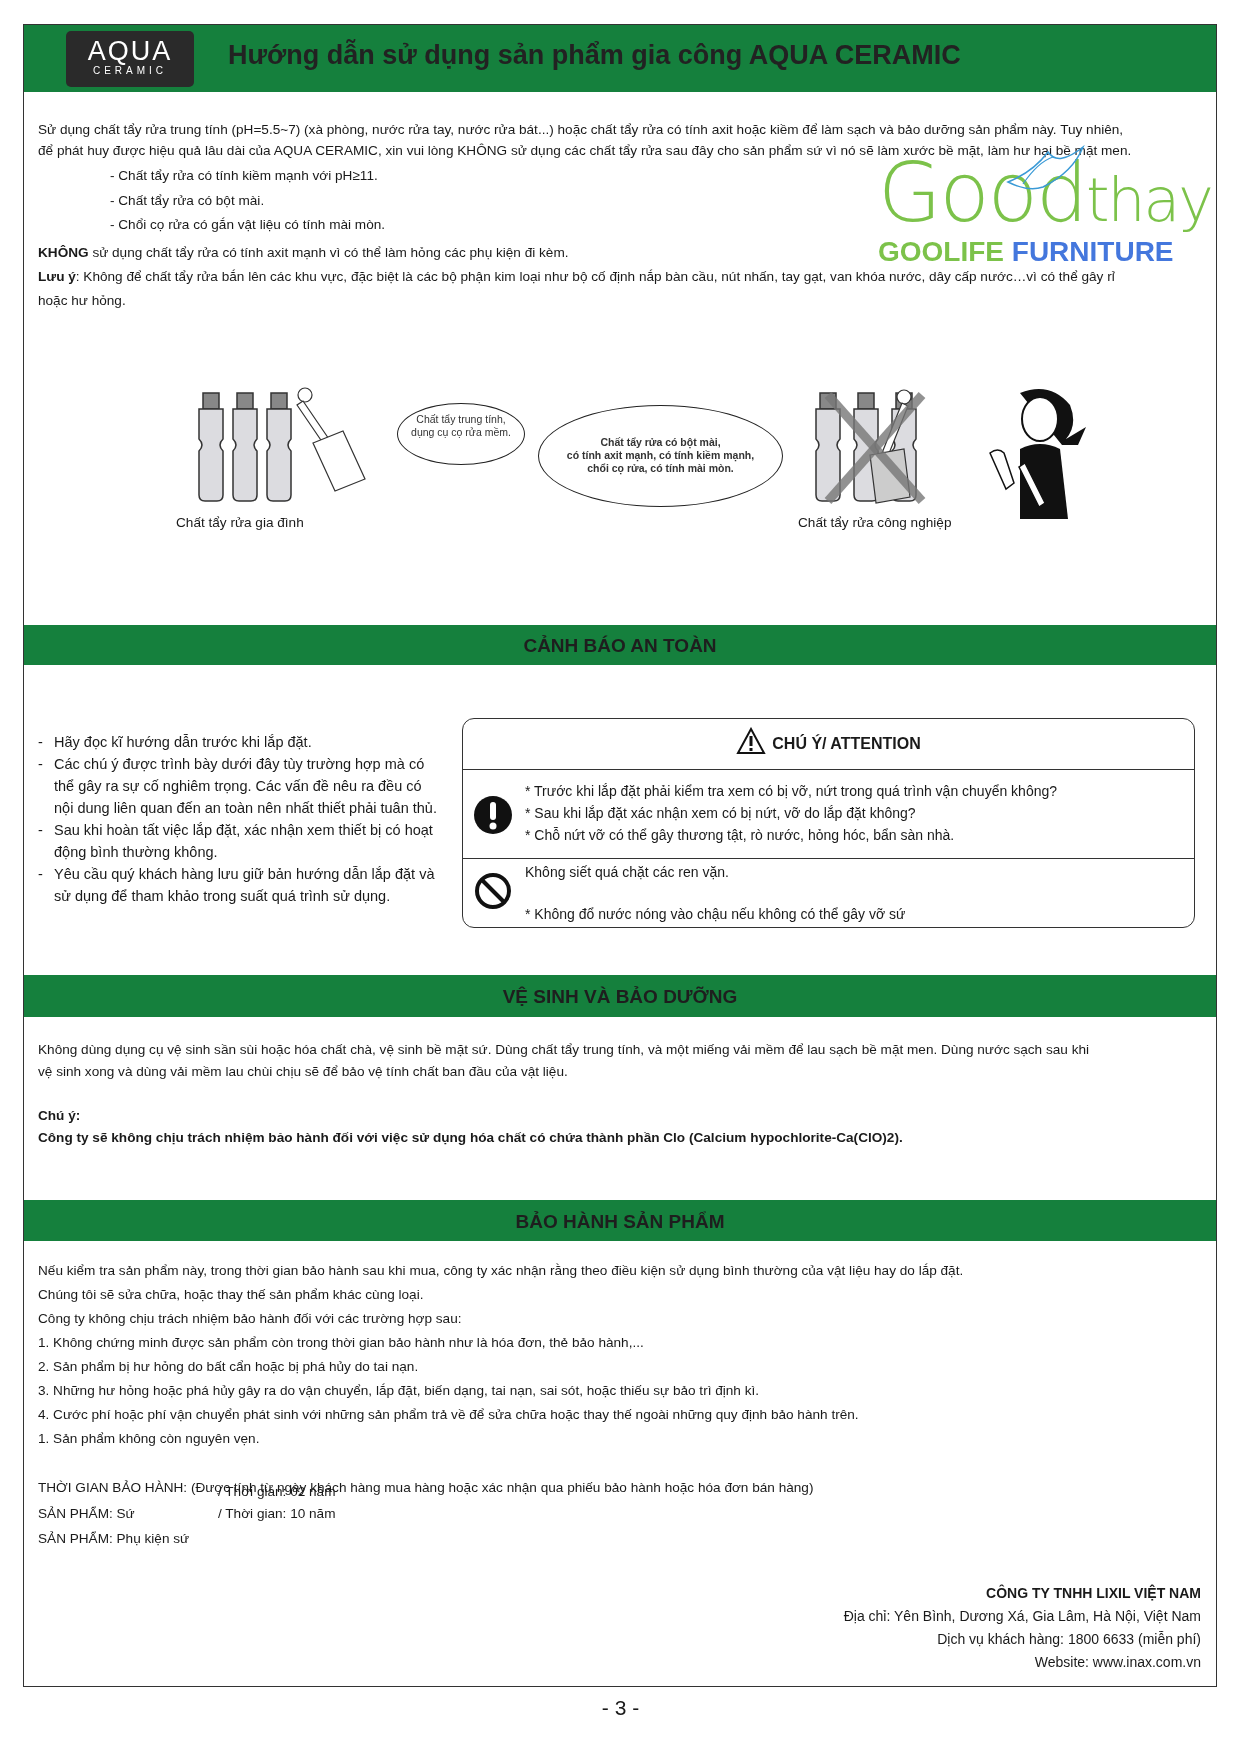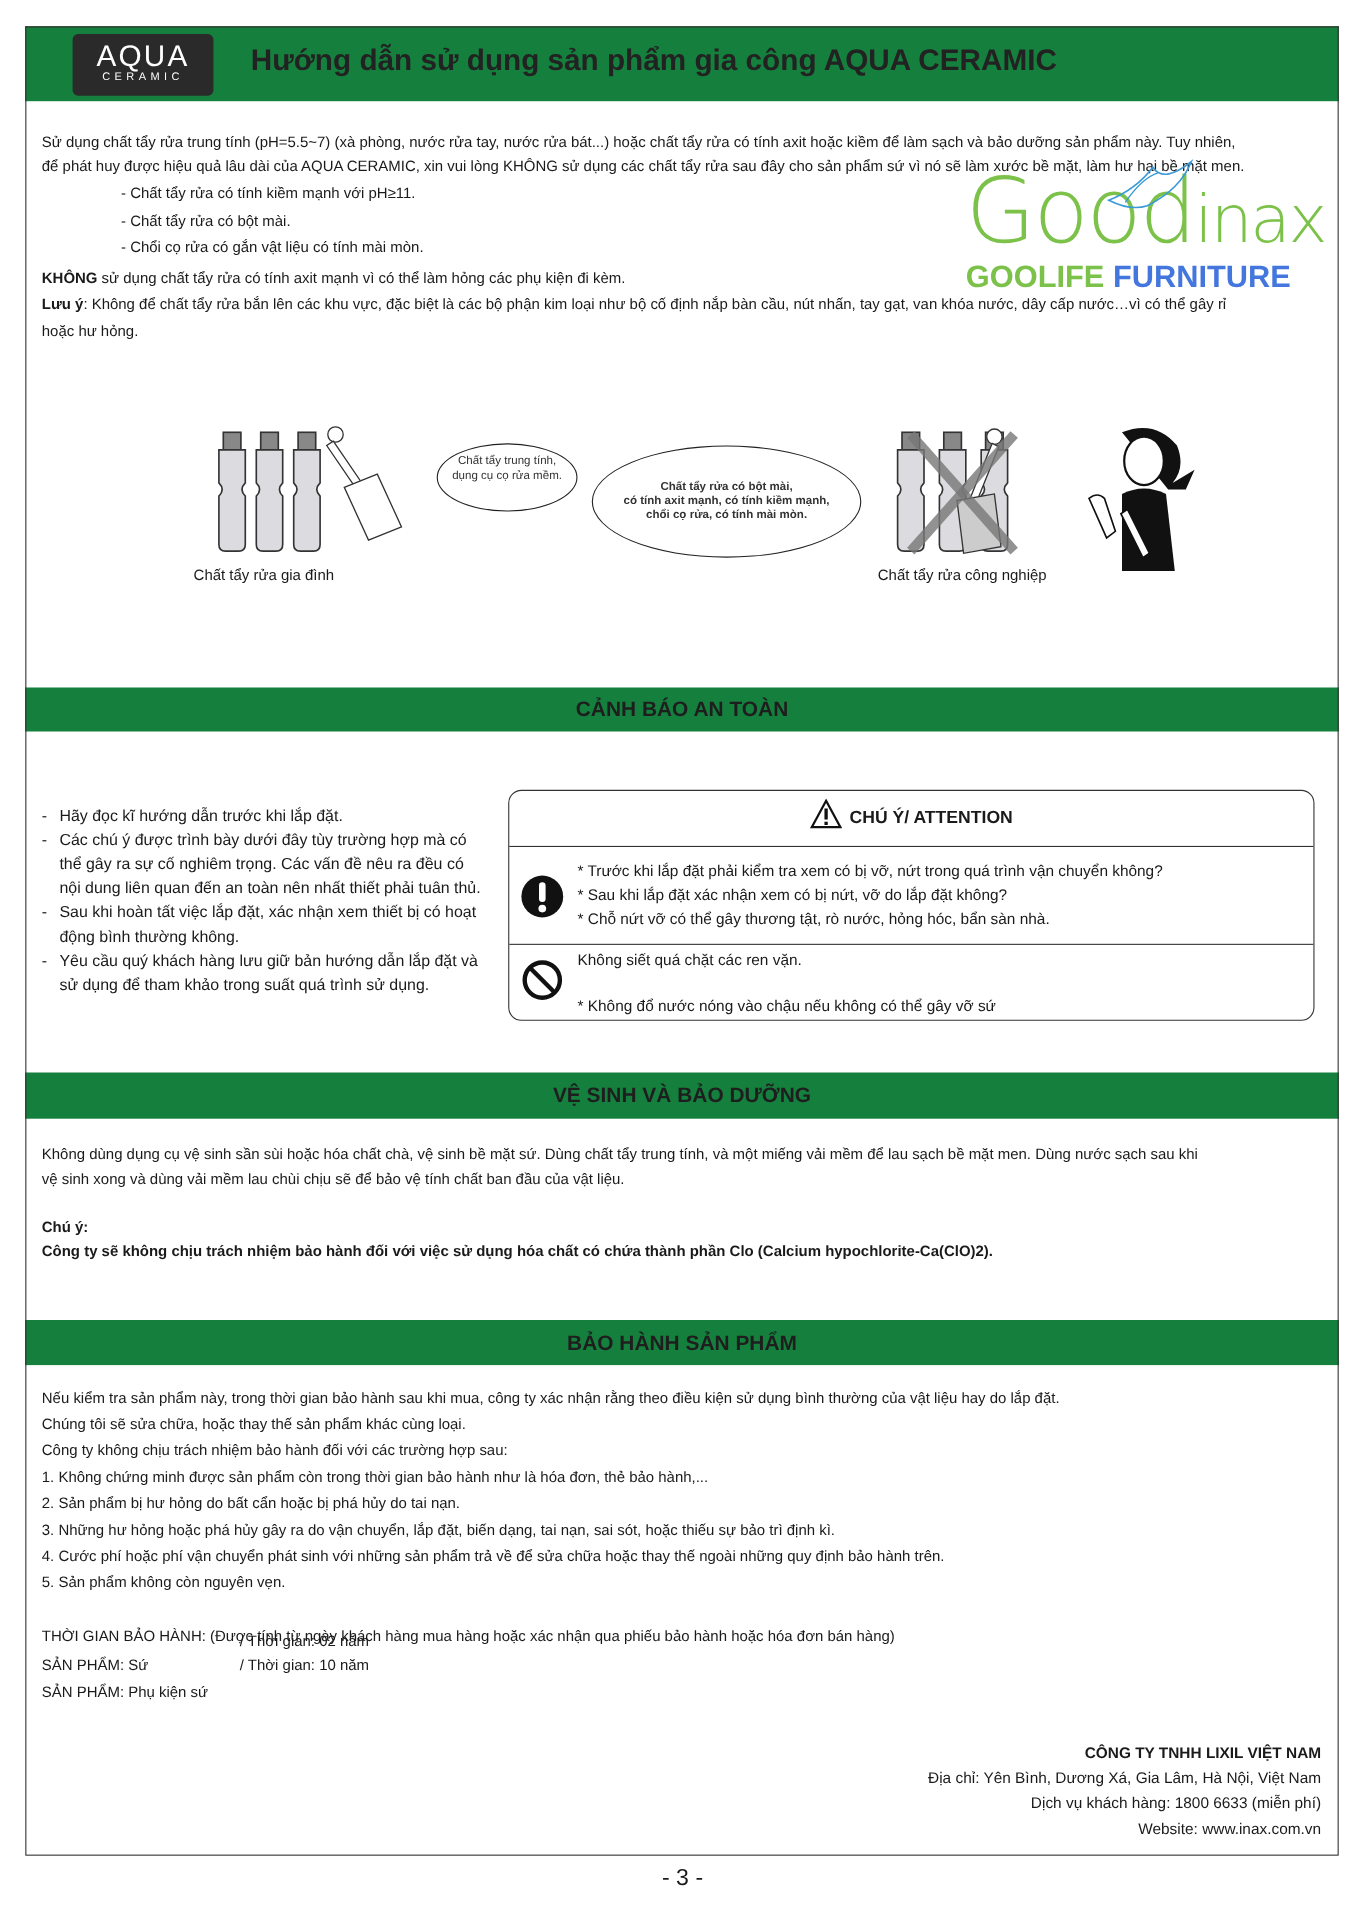--- a/index.html
+++ b/index.html
@@ -52,21 +52,21 @@
 <div class="abs t" style="left:38px;top:268px;">
   <b>Lưu ý</b><span>: Không để chất tẩy rửa bắn lên các khu vực, đặc biệt là các bộ phận kim loại như bộ cố định nắp bàn cầu, nút nhấn, tay gạt, van khóa nước, dây cấp nước…vì có thể gây rỉ</span>
 </div>
 <div class="abs t" style="left:38px;top:292px;">hoặc hư hỏng.</div>
 
 <div class="gl">
   <svg class="abs" style="left:125px;top:-8px;" width="90" height="60">
     <path d="M5 40 Q30 30 45 10 Q55 25 80 5 Q70 30 40 45 Q25 50 5 40 Z" fill="none" stroke="#3a9ad6" stroke-width="1.5"></path>
     <path d="M20 42 Q35 20 50 15" fill="none" stroke="#3a9ad6" stroke-width="1.2"></path>
   </svg>
-  <div class="big"><span style="color:#7cc24a;font-size:82px;">Good</span><span style="color:#7cc24a;">inax</span></div>
+  <div class="big"><span style="color:#7cc24a;font-size:82px;">Good</span><span style="color:#7cc24a;">thay</span></div>
   <div class="sub"><span class="g">GOOLIFE</span> <span class="f">FURNITURE</span></div>
 </div>
 
 <svg class="abs" style="left:195px;top:385px;" width="180" height="120">
   <g fill="#dcdce0" stroke="#333" stroke-width="1.5">
     <rect x="8" y="8" width="16" height="16" fill="#888"></rect>
       <path d="M4 24 h24 v30 q-6 6 0 12 v44 q0 6 -6 6 h-12 q-6 0 -6 -6 v-44 q6 -6 0 -12 z"></path>
     <rect x="42" y="8" width="16" height="16" fill="#888"></rect>
       <path d="M38 24 h24 v30 q-6 6 0 12 v44 q0 6 -6 6 h-12 q-6 0 -6 -6 v-44 q6 -6 0 -12 z"></path>
     <rect x="76" y="8" width="16" height="16" fill="#888"></rect>
@@ -181,21 +181,21 @@
 <div class="band" style="top:1200px;height:41px;">
   <div class="band-title" style="top:11px;">BẢO HÀNH SẢN PHẨM</div>
 </div>
 <div class="abs t" style="left:38px;top:1262px;">Nếu kiểm tra sản phẩm này, trong thời gian bảo hành sau khi mua, công ty xác nhận rằng theo điều kiện sử dụng bình thường của vật liệu hay do lắp đặt.</div>
 <div class="abs t" style="left:38px;top:1286px;text-align:center;">Chúng tôi sẽ sửa chữa, hoặc thay thế sản phẩm khác cùng loại.</div>
 <div class="abs t" style="left:38px;top:1310px;">Công ty không chịu trách nhiệm bảo hành đối với các trường hợp sau:</div>
 <div class="abs t" style="left:38px;top:1334px;">1. Không chứng minh được sản phẩm còn trong thời gian bảo hành như là hóa đơn, thẻ bảo hành,...</div>
 <div class="abs t" style="left:38px;top:1358px;">2. Sản phẩm bị hư hỏng do bất cẩn hoặc bị phá hủy do tai nạn.</div>
 <div class="abs t" style="left:38px;top:1382px;">3. Những hư hỏng hoặc phá hủy gây ra do vận chuyển, lắp đặt, biến dạng, tai nạn, sai sót, hoặc thiếu sự bảo trì định kì.</div>
 <div class="abs t" style="left:38px;top:1406px;">4. Cước phí hoặc phí vận chuyển phát sinh với những sản phẩm trả về để sửa chữa hoặc thay thế ngoài những quy định bảo hành trên.</div>
-<div class="abs t" style="left:38px;top:1430px;">5. Sản phẩm không còn nguyên vẹn.</div>
+<div class="abs t" style="left:38px;top:1430px;">1. Sản phẩm không còn nguyên vẹn.</div>
 <div class="abs t" style="left:38px;top:1479px;">
   <span>THỜI GIAN BẢO HÀNH:</span><span> (Được tính từ ngày khách hàng mua hàng hoặc xác nhận qua phiếu bảo hành hoặc hóa đơn bán hàng)</span>
 </div>
 <div class="abs t" style="left:38px;top:1505px;">SẢN PHẨM: Sứ</div>
 <div class="abs t" style="left:218px;top:1505px;">/ Thời gian: 10 năm</div>
 <div class="abs t" style="left:38px;top:1530px;">SẢN PHẨM: Phụ kiện sứ</div>
 <div class="abs t" style="left:218px;top:1483px;">/ Thời gian: 02 năm</div>
 
 <div class="footer-r" style="top:1582px;font-weight:bold;">CÔNG TY TNHH LIXIL VIỆT NAM</div>
 <div class="footer-r" style="top:1605px;">Địa chỉ: Yên Bình, Dương Xá, Gia Lâm, Hà Nội, Việt Nam</div>

